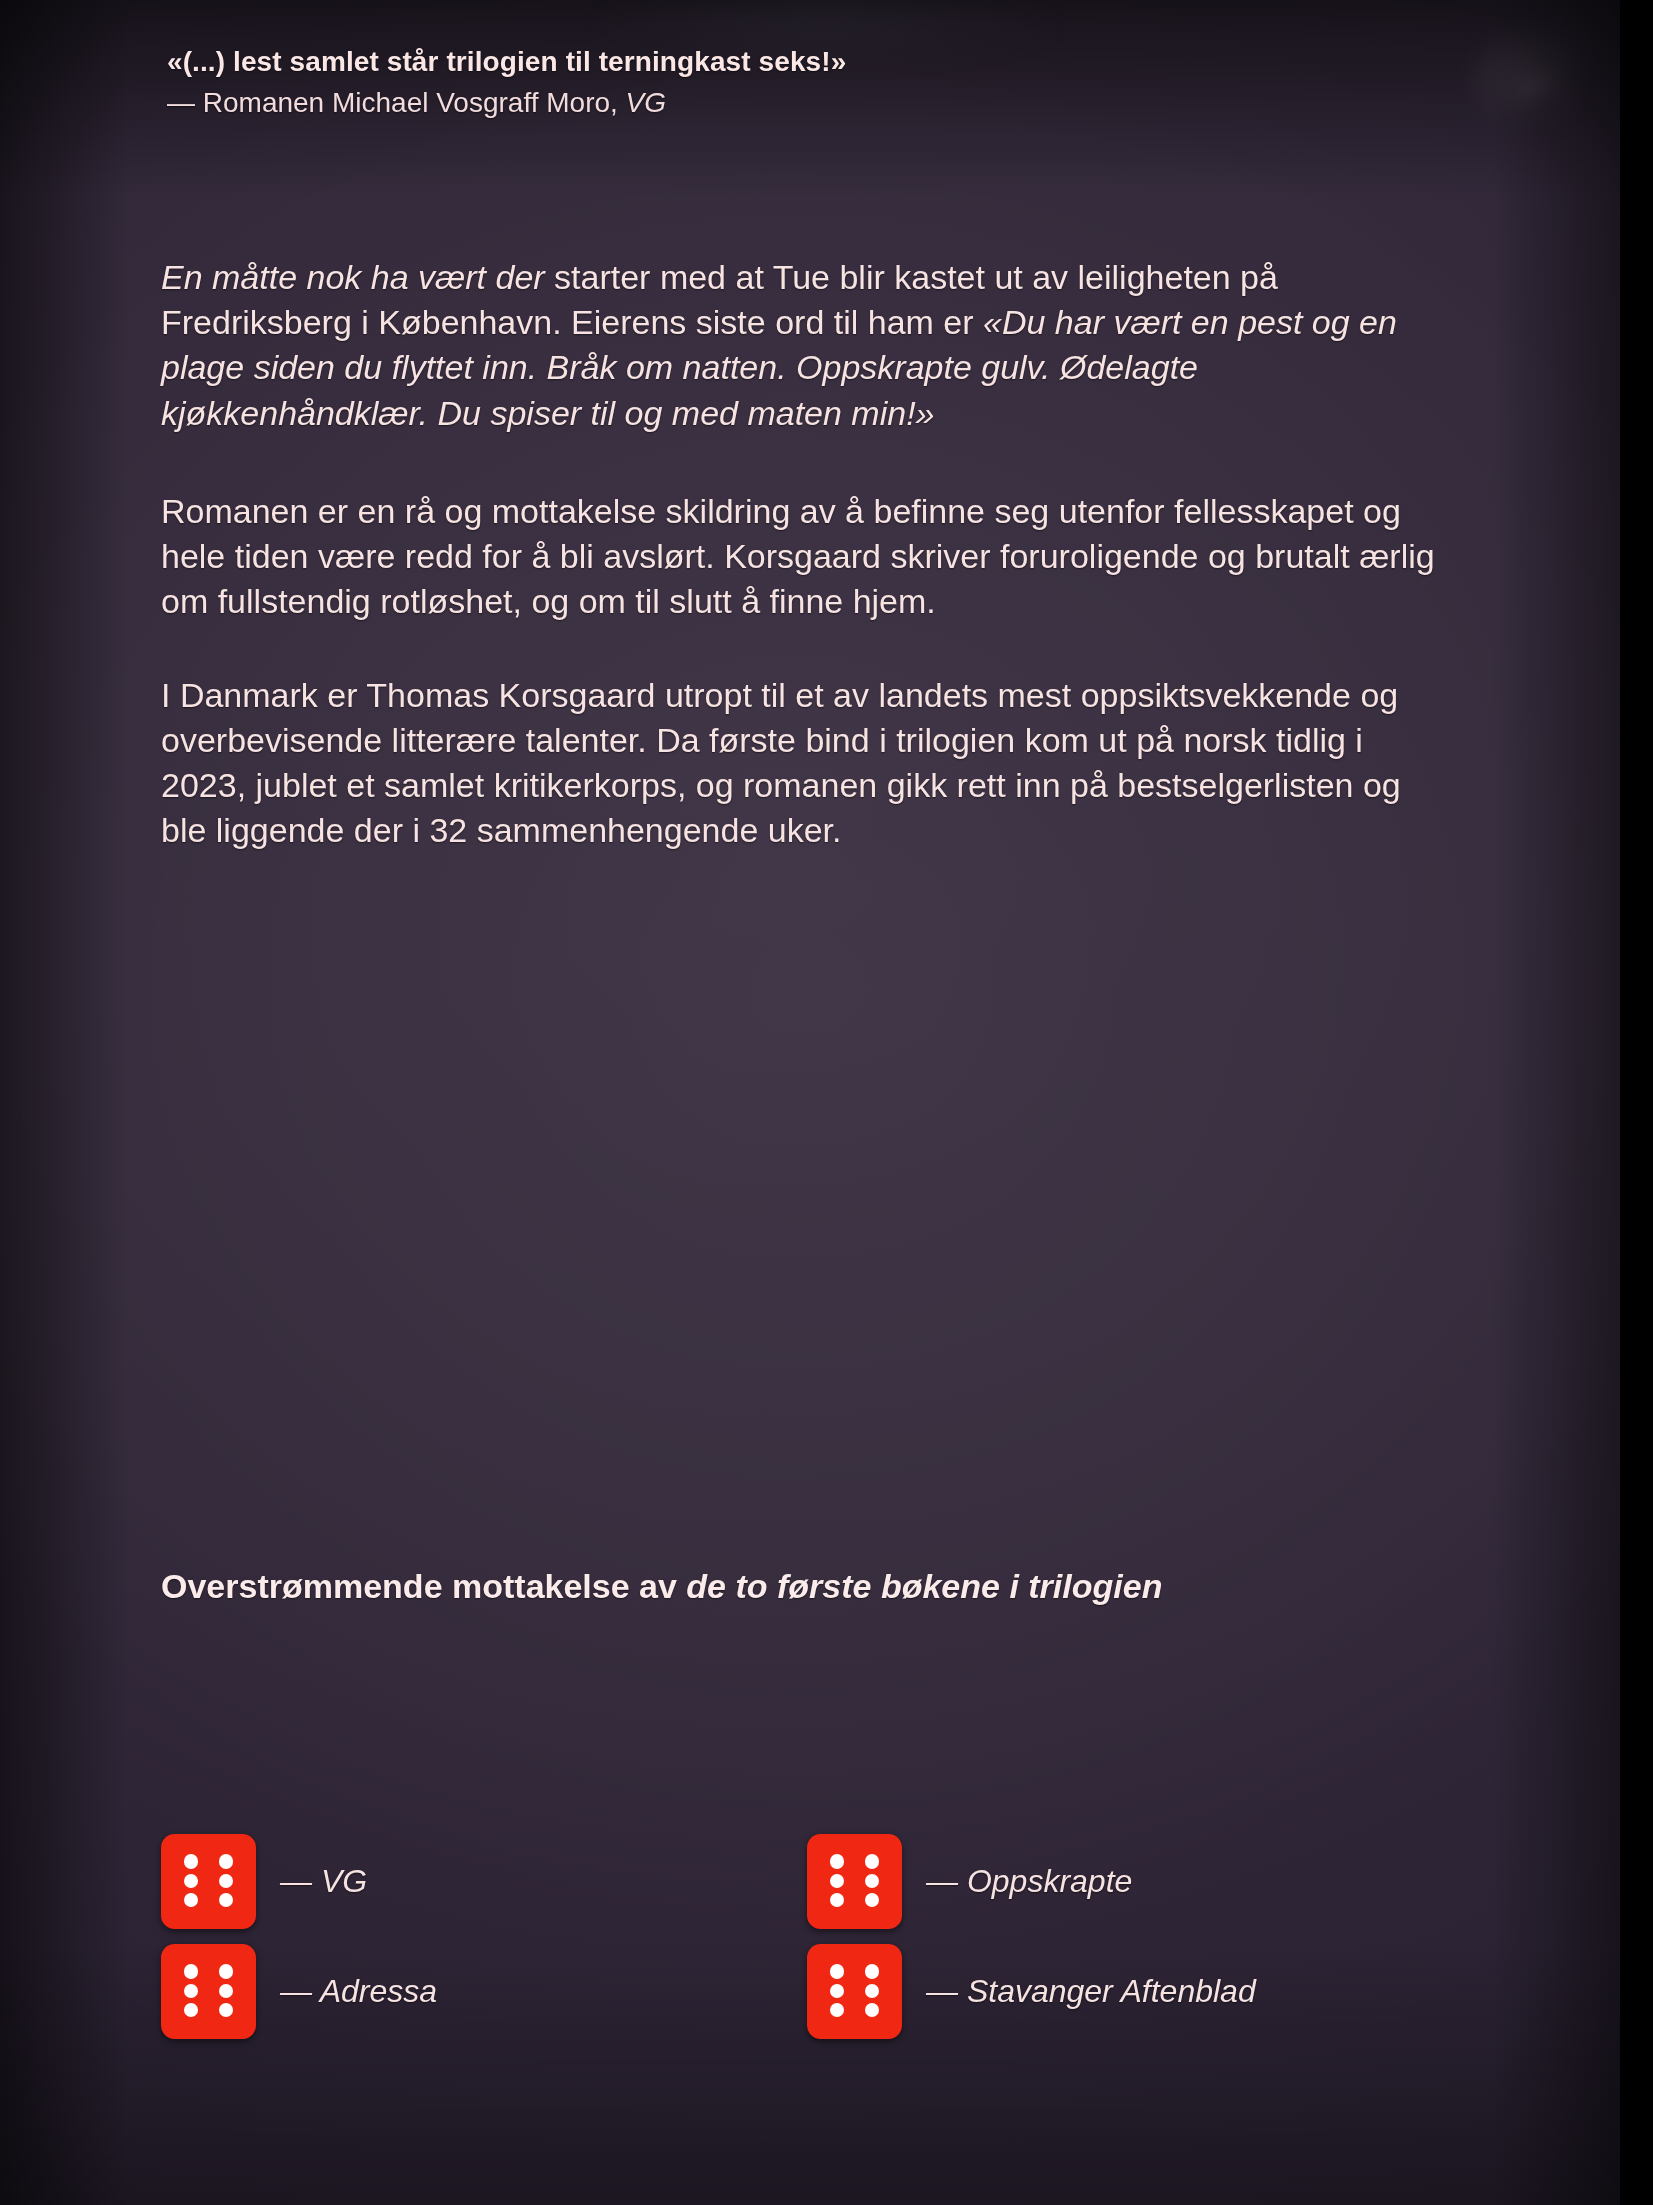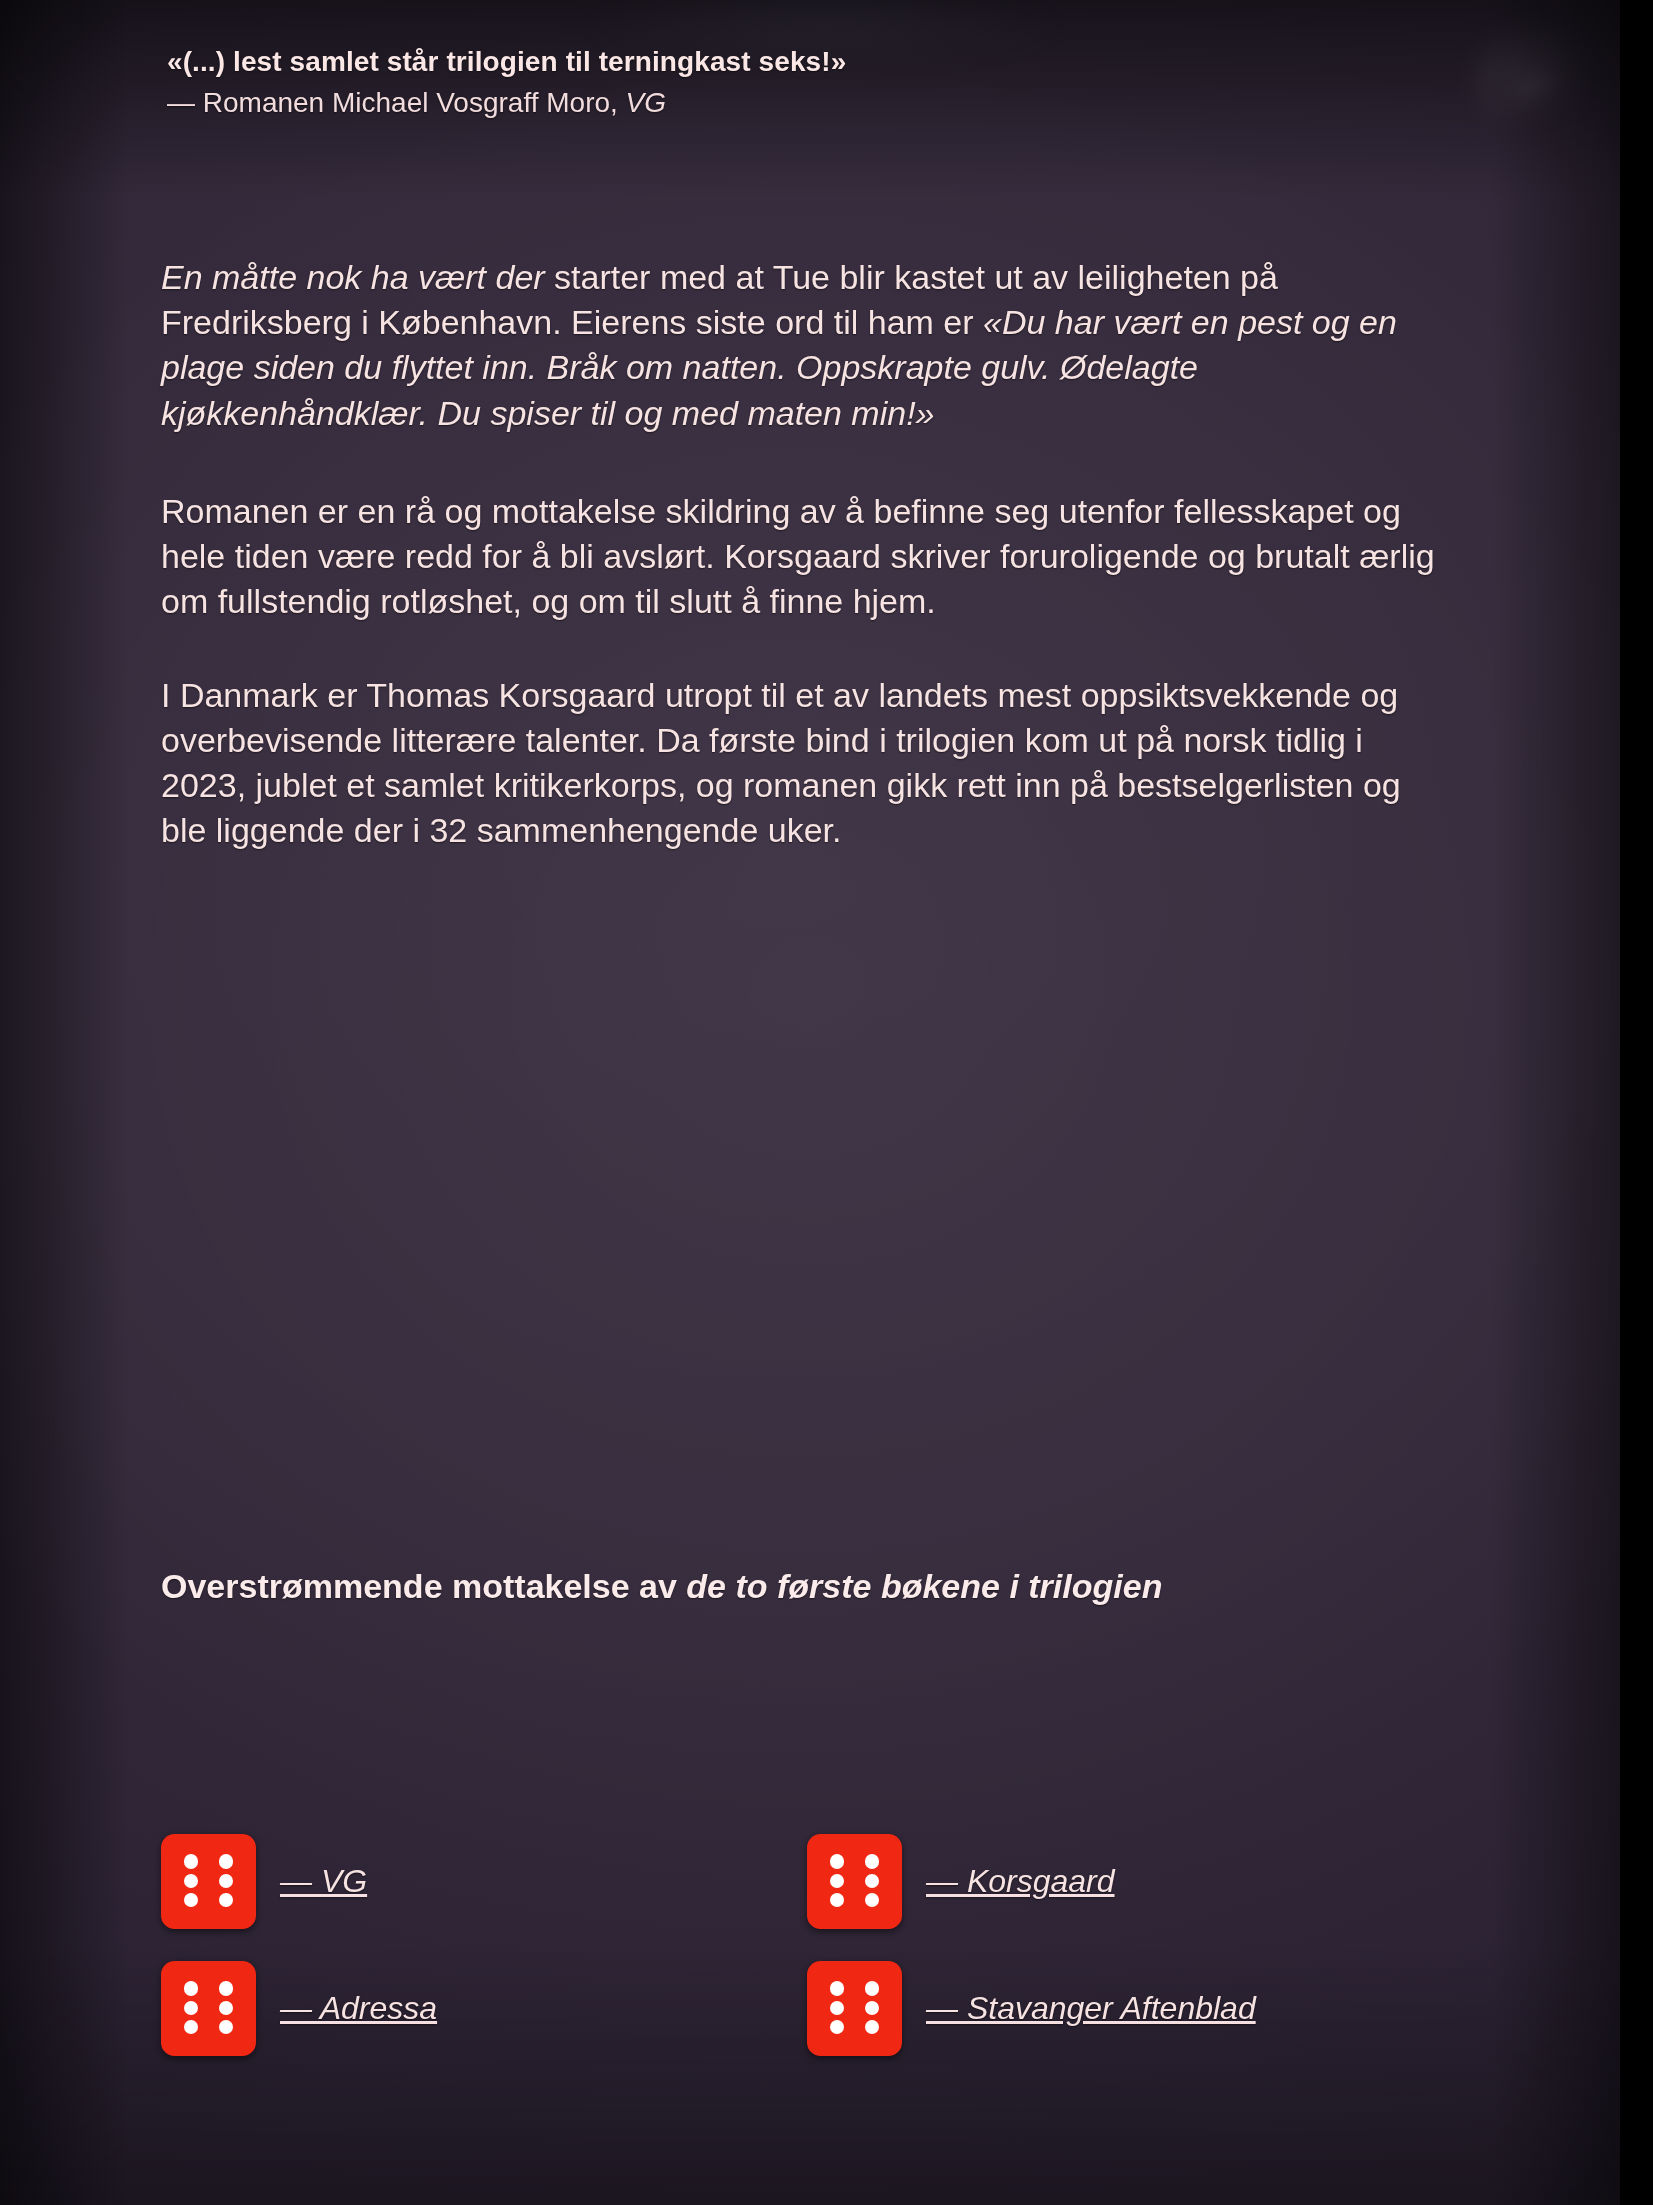--- a/index.html
+++ b/index.html
@@ -126,22 +126,21 @@
 
   
   .ratings {
     position: absolute;
     left: 161px;
     top: 1827px;
     width: 1377px;
     display: grid;
     grid-template-columns: 646px 731px;
     grid-template-rows: 109px 109px;
-    row-gap: 18px;
-    text-decoration: underline;
+    row-gap: 1px;
   }
   .rating {
     display: flex;
     align-items: center;
   }
   .die {
     width: 95px;
     height: 95px;
     background: #f02712;
     border-radius: 13.6px;
@@ -217,21 +216,21 @@
 
       <div class="rating">
         <div class="die">
           <span class="pip p1"></span>
           <span class="pip p2"></span>
           <span class="pip p3"></span>
           <span class="pip p4"></span>
           <span class="pip p5"></span>
           <span class="pip p6"></span>
         </div>
-        <div class="source">— Korsgaard</div>
+        <div class="source">— Oppskrapte</div>
       </div>
 
       <div class="rating">
         <div class="die">
           <span class="pip p1"></span>
           <span class="pip p2"></span>
           <span class="pip p3"></span>
           <span class="pip p4"></span>
           <span class="pip p5"></span>
           <span class="pip p6"></span>

